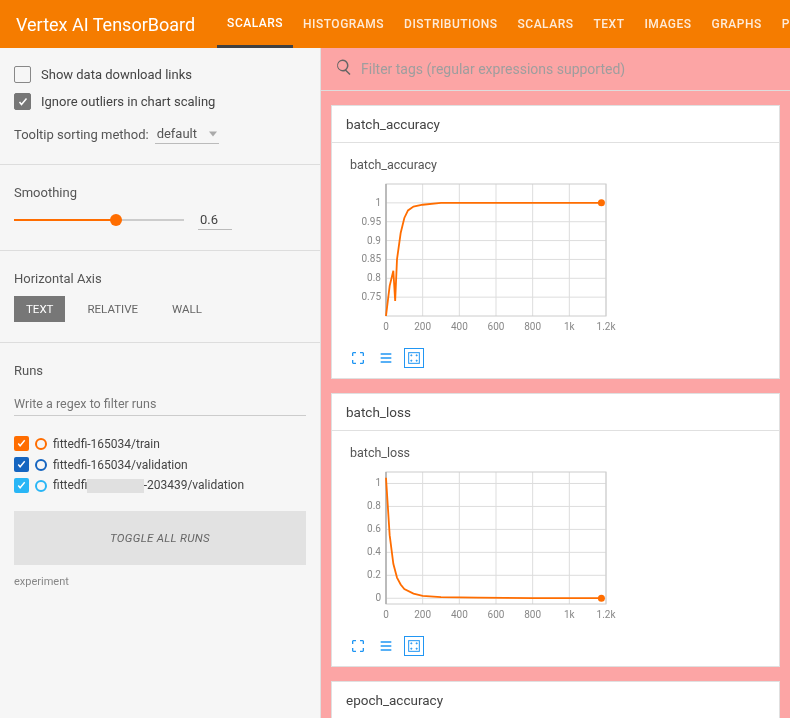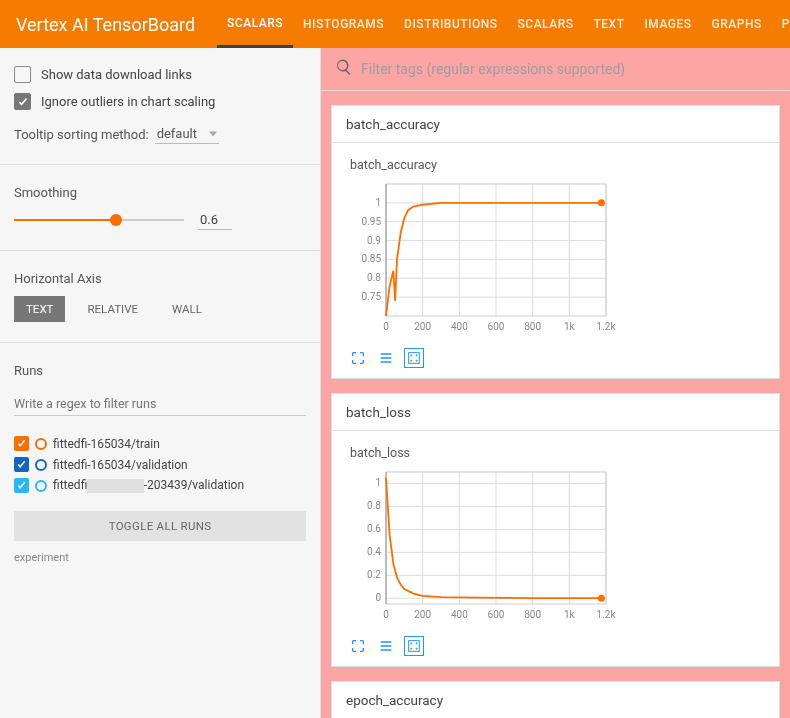--- a/index.html
+++ b/index.html
@@ -38,21 +38,21 @@
 
 .runs-filter { width: 100%; border: none; border-bottom: 1px solid #ccc; background: transparent; padding: 4px 0; font-size: 12.5px; color: #0f172a; margin: 4px 0 14px; outline: none; }
 
 .run-item { display: flex; align-items: center; gap: 6px; margin: 6px 0; font-size: 12px; color: #444; cursor: pointer; }
 .run-cb { width: 15px; height: 15px; border-radius: 2px; display: flex; align-items: center; justify-content: center; flex-shrink: 0; }
 .run-cb svg { width: 11px; height: 11px; }
 .run-dot { width: 12px; height: 12px; border-radius: 50%; border: 2px solid; flex-shrink: 0; }
 .run-label { flex: 1; white-space: nowrap; overflow: hidden; }
 .run-mask { display: inline-block; background: #e0e0e0; color: #e0e0e0; vertical-align: middle; }
 
-.toggle-all { width: 100%; padding: 8px; background: #e2e2e2; color: #666; font-size: 11.5px; letter-spacing: 0.3px; text-align: center; margin-top: 12px; cursor: pointer; border: none; }
+.toggle-all { width: 100%; padding: 20px; background: #e2e2e2; color: #666; font-size: 11.5px; letter-spacing: 0.3px; text-align: center; margin-top: 12px; cursor: pointer; border: none; font-style: italic; }
 .exp-label { font-size: 11px; color: #888; margin-top: 10px; }
 
 .main { flex: 1; overflow-y: auto; background: #fca5a5; }
 .search-strip { display: flex; align-items: center; padding: 10px 14px; border-bottom: 1px solid #ddd; gap: 8px; }
 .search-strip svg { width: 18px; height: 18px; fill: #666; }
 .search-input { flex: 1; border: none; background: transparent; font-size: 14px; color: #444; outline: none; }
 .search-input::placeholder { color: #9e9e9e; }
 
 .panel-group { background: #fff; margin: 14px 10px 0; border: 1px solid #e0e0e0; }
 .group-header { padding: 10px 14px; font-size: 13.5px; color: #444; border-bottom: 1px solid #e0e0e0; cursor: pointer; }

